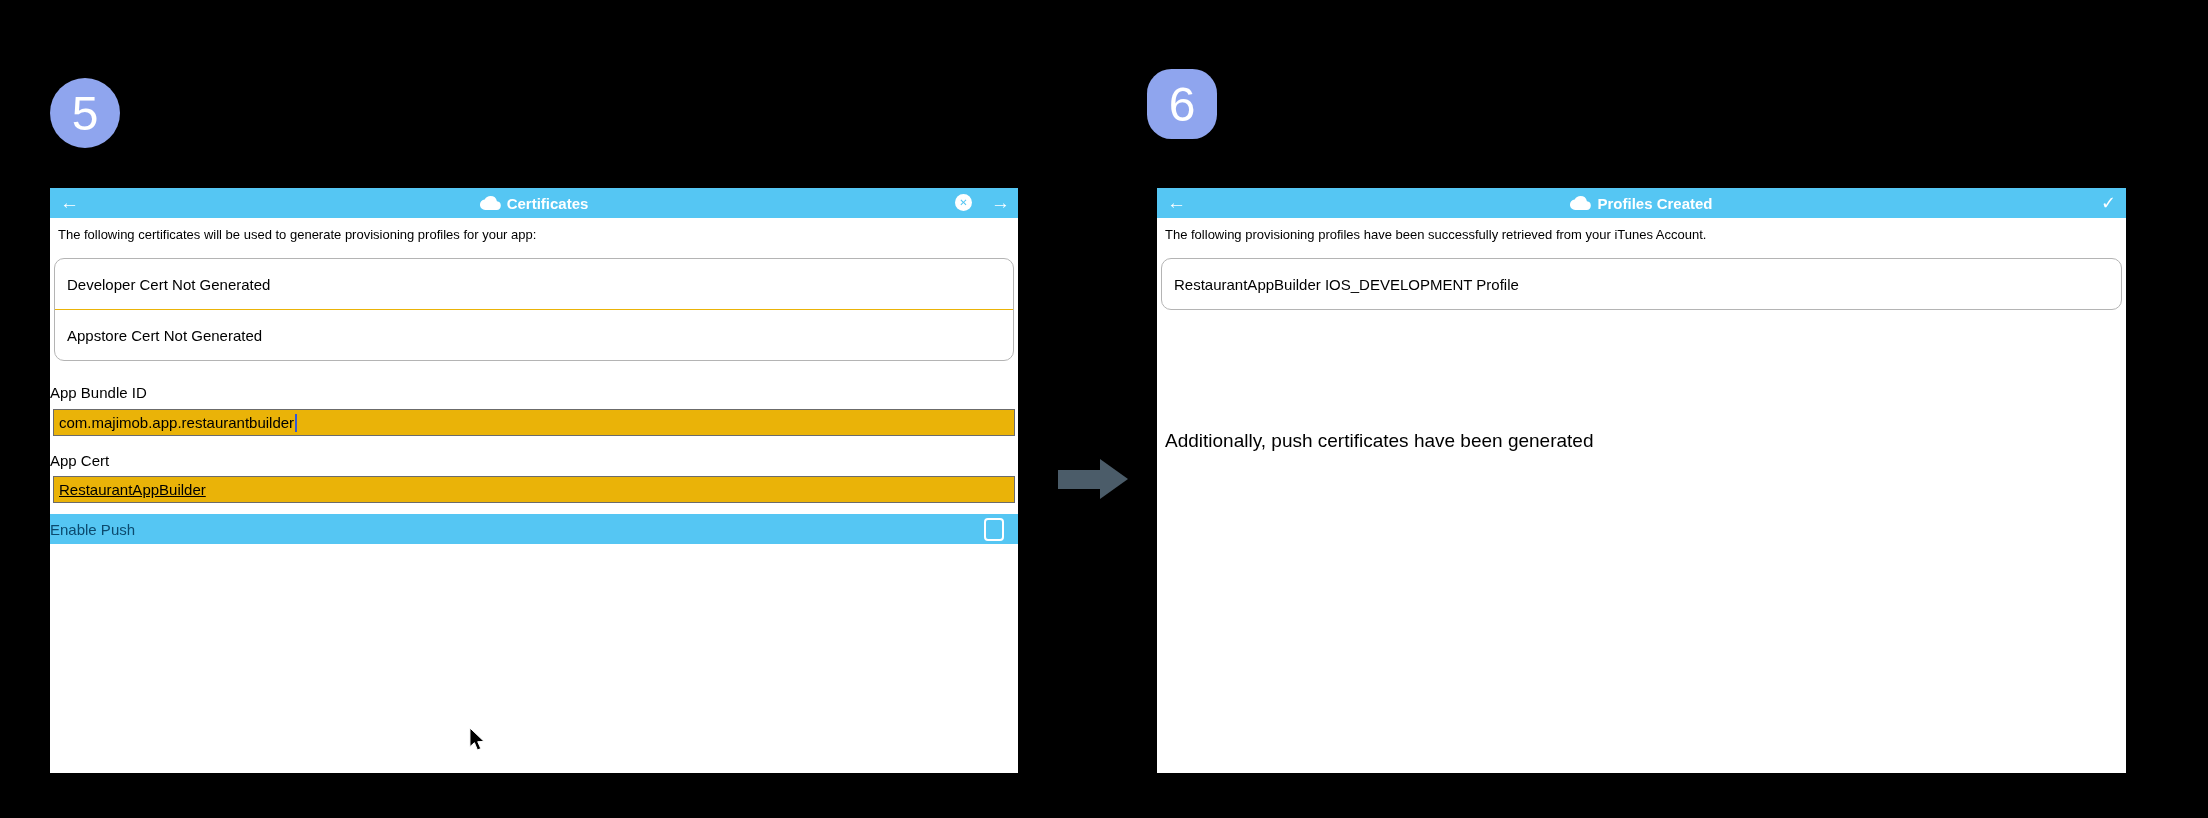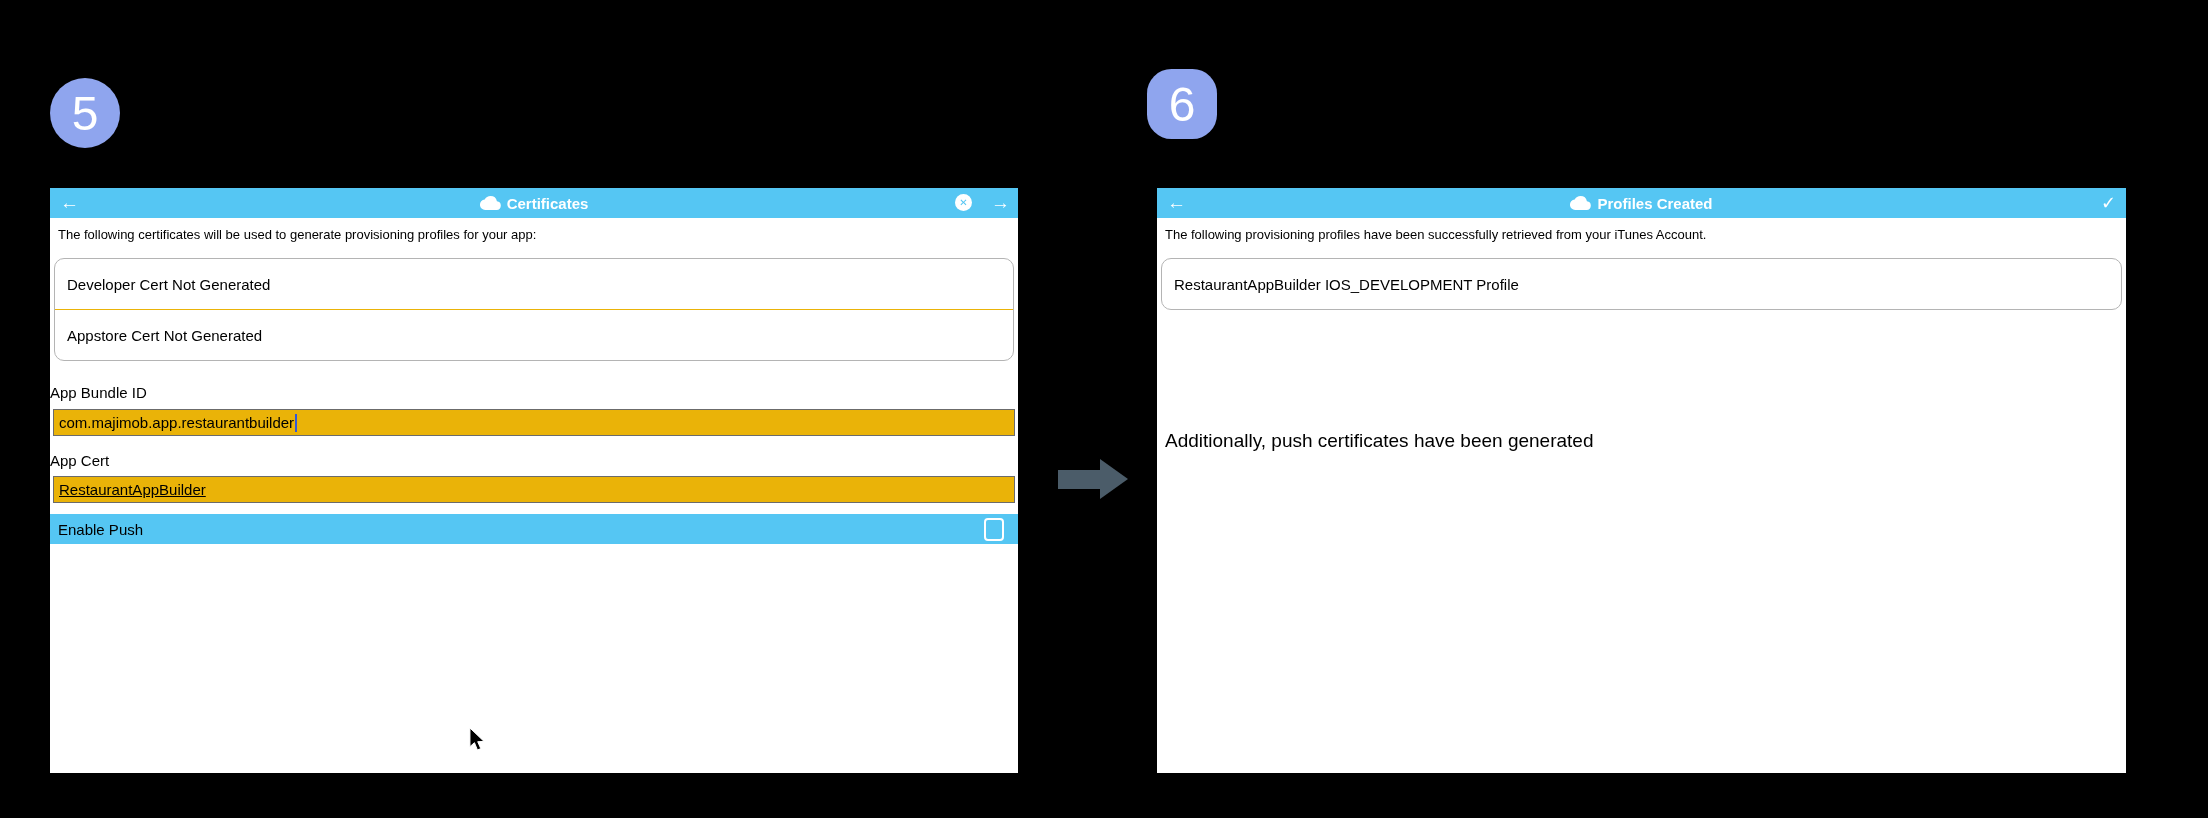--- a/index.html
+++ b/index.html
@@ -84,23 +84,23 @@
     box-sizing:border-box;
   }
   .ti-bundle{top:221px;}
   .ti-appname{top:288px;text-decoration:underline;}
   .caret{
     display:inline-block;width:2px;height:18px;
     background:#3358d8;margin-left:1px;
   }
   .pushrow{
     position:absolute;left:0;right:0;top:326px;height:30px;
-    background:#55c6f3;color:#000000;
+    background:#55c6f3;color:#0c4a6e;
     display:flex;align-items:center;
-    padding-left:8px;font-size:15px;
+    font-size:15px;
   }
   .checkbox{
     position:absolute;right:14px;top:4px;
     width:16px;height:19px;
     border:2px solid #fff;border-radius:4px;
     background:transparent;
   }
   .note{
     position:absolute;left:8px;top:197px;
     font-size:19px;color:#000;margin-top:45px;

